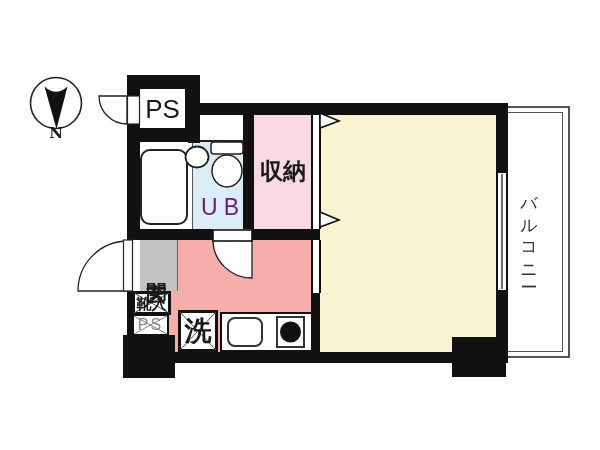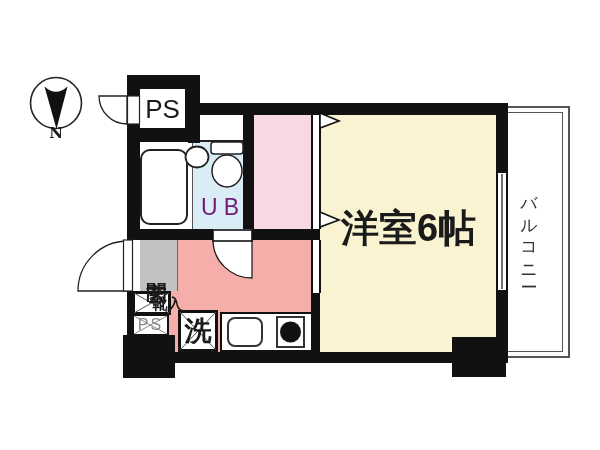--- a/index.html
+++ b/index.html
@@ -105,20 +105,20 @@
     </g>
     <g stroke="#888" stroke-width="1">
       <line x1="134" y1="316" x2="167" y2="334"></line>
         <line x1="167" y1="316" x2="134" y2="334"></line>
     </g>
   </svg>
 
   <div class="lbl" style="left:46px;top:125px;width:20px;height:17px;font-family:'DejaVu Serif','Liberation Serif',serif;font-weight:bold;font-size:15px;">N</div>
   <div class="lbl" style="left:137px;top:86px;width:51px;height:45px;font-size:26px;">PS</div>
   <div class="lbl" style="left:197px;top:193px;width:52px;height:28px;font-size:23px;letter-spacing:6px;color:#701a75;">UB</div>
-  <div class="lbl" style="left:321px;top:206px;width:175px;height:44px;font-size:38px;font-weight:bold;">洋室6帖</div>
+  <div class="lbl" style="left:252px;top:157px;width:62px;height:28px;font-size:23px;font-weight:600;">収納</div>
   <div class="lbl vert" style="left:143px;top:239px;width:28px;height:53px;font-size:20px;font-weight:600;">玄関</div>
-  <div class="lbl" style="left:148px;top:291px;width:39px;height:24px;font-size:15px;font-weight:600;">靴入</div>
+  <div class="lbl" style="left:132px;top:291px;width:39px;height:24px;font-size:15px;font-weight:600;">靴入</div>
   <div class="lbl" style="left:132px;top:314px;width:37px;height:22px;font-size:16px;color:#8a8a8a;letter-spacing:2px;">PS</div>
   <div class="lbl" style="left:178px;top:310px;width:40px;height:42px;font-size:27px;font-weight:600;">洗</div>
   <div class="lbl vert" style="left:517px;top:168px;width:24px;height:130px;font-size:17px;letter-spacing:4px;color:#333;">バルコニー</div>
 
 </div>
 
 </body></html>

